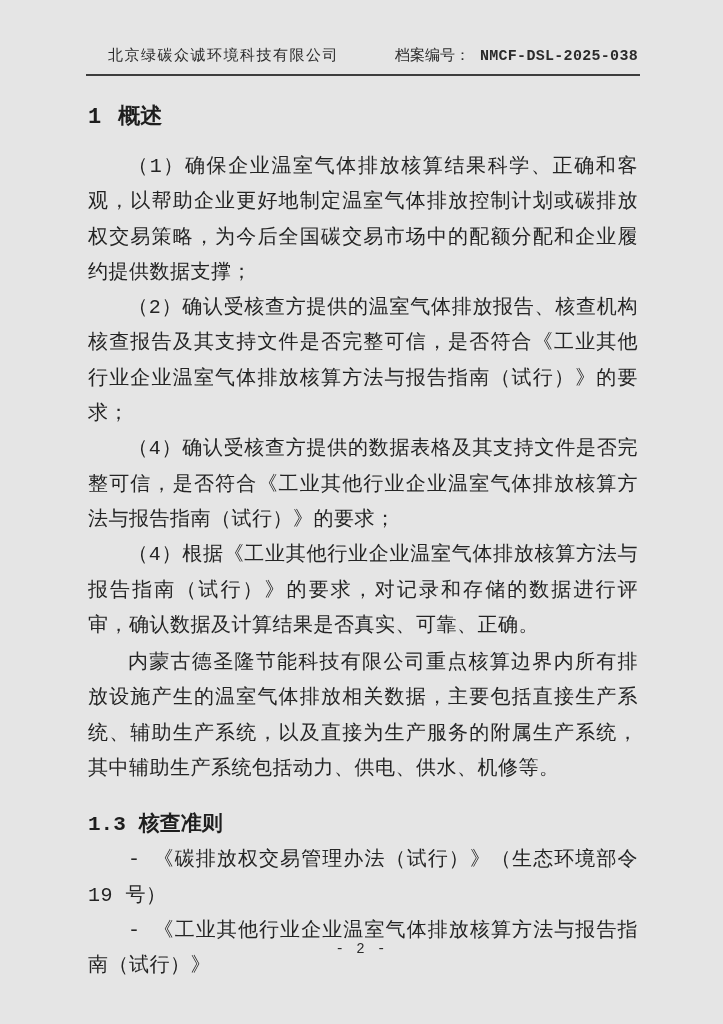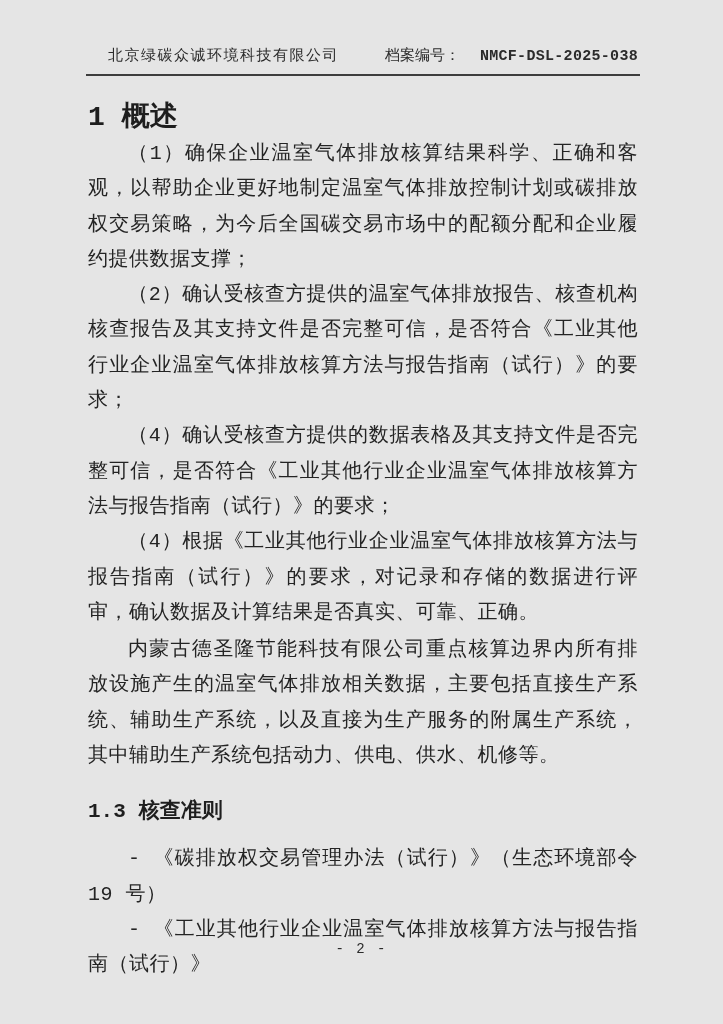--- a/index.html
+++ b/index.html
@@ -28,21 +28,21 @@
     font-size: 15px;
     color: #2b2b2b;
   }
   .header .company {
     padding-left: 20px;
     letter-spacing: 1.5px;
   }
   .header .archive {
     display: flex;
     align-items: baseline;
-    gap: 20px;
+    gap: 10px;
   }
   .header .archive-number {
     font-weight: bold;
     letter-spacing: 0.3px;
   }
   .header-rule {
     position: absolute;
     top: 74px;
     left: 86px;
     width: 554px;
@@ -51,21 +51,21 @@
   }
   
   .content {
     position: absolute;
     top: 77px;
     left: 88px;
     width: 550px;
   }
   .h1 {
     margin: 28px 0 0 0;
-    font-size: 28px;
+    font-size: 22px;
     line-height: 26px;
     font-weight: bold;
     color: #1e1e1e;
   }
   .h1 .num { margin-right: 17px; }
   .h2 {
     font-size: 21px;
     line-height: 24px;
     font-weight: bold;
     color: #1e1e1e;
@@ -77,23 +77,23 @@
   .h2-13 { margin-top: 27px; }
   .para {
     margin: 0;
     font-size: 20px;
     line-height: 35.3px;
     text-indent: 2em;
     text-align: justify;
     letter-spacing: 0.5px;
     color: #242424;
   }
-  .p-first { margin-top: 5px; }
+  .p-first { margin-top: 18px; }
   .p-scope { margin-top: 2px; }
-  .li-first { margin-top: 17px; }
+  .li-first { margin-top: 5px; }
   
   .footer {
     position: absolute;
     top: 941px;
     left: 0;
     width: 723px;
     text-align: center;
     font-size: 14px;
     color: #2b2b2b;
     letter-spacing: 2px;

